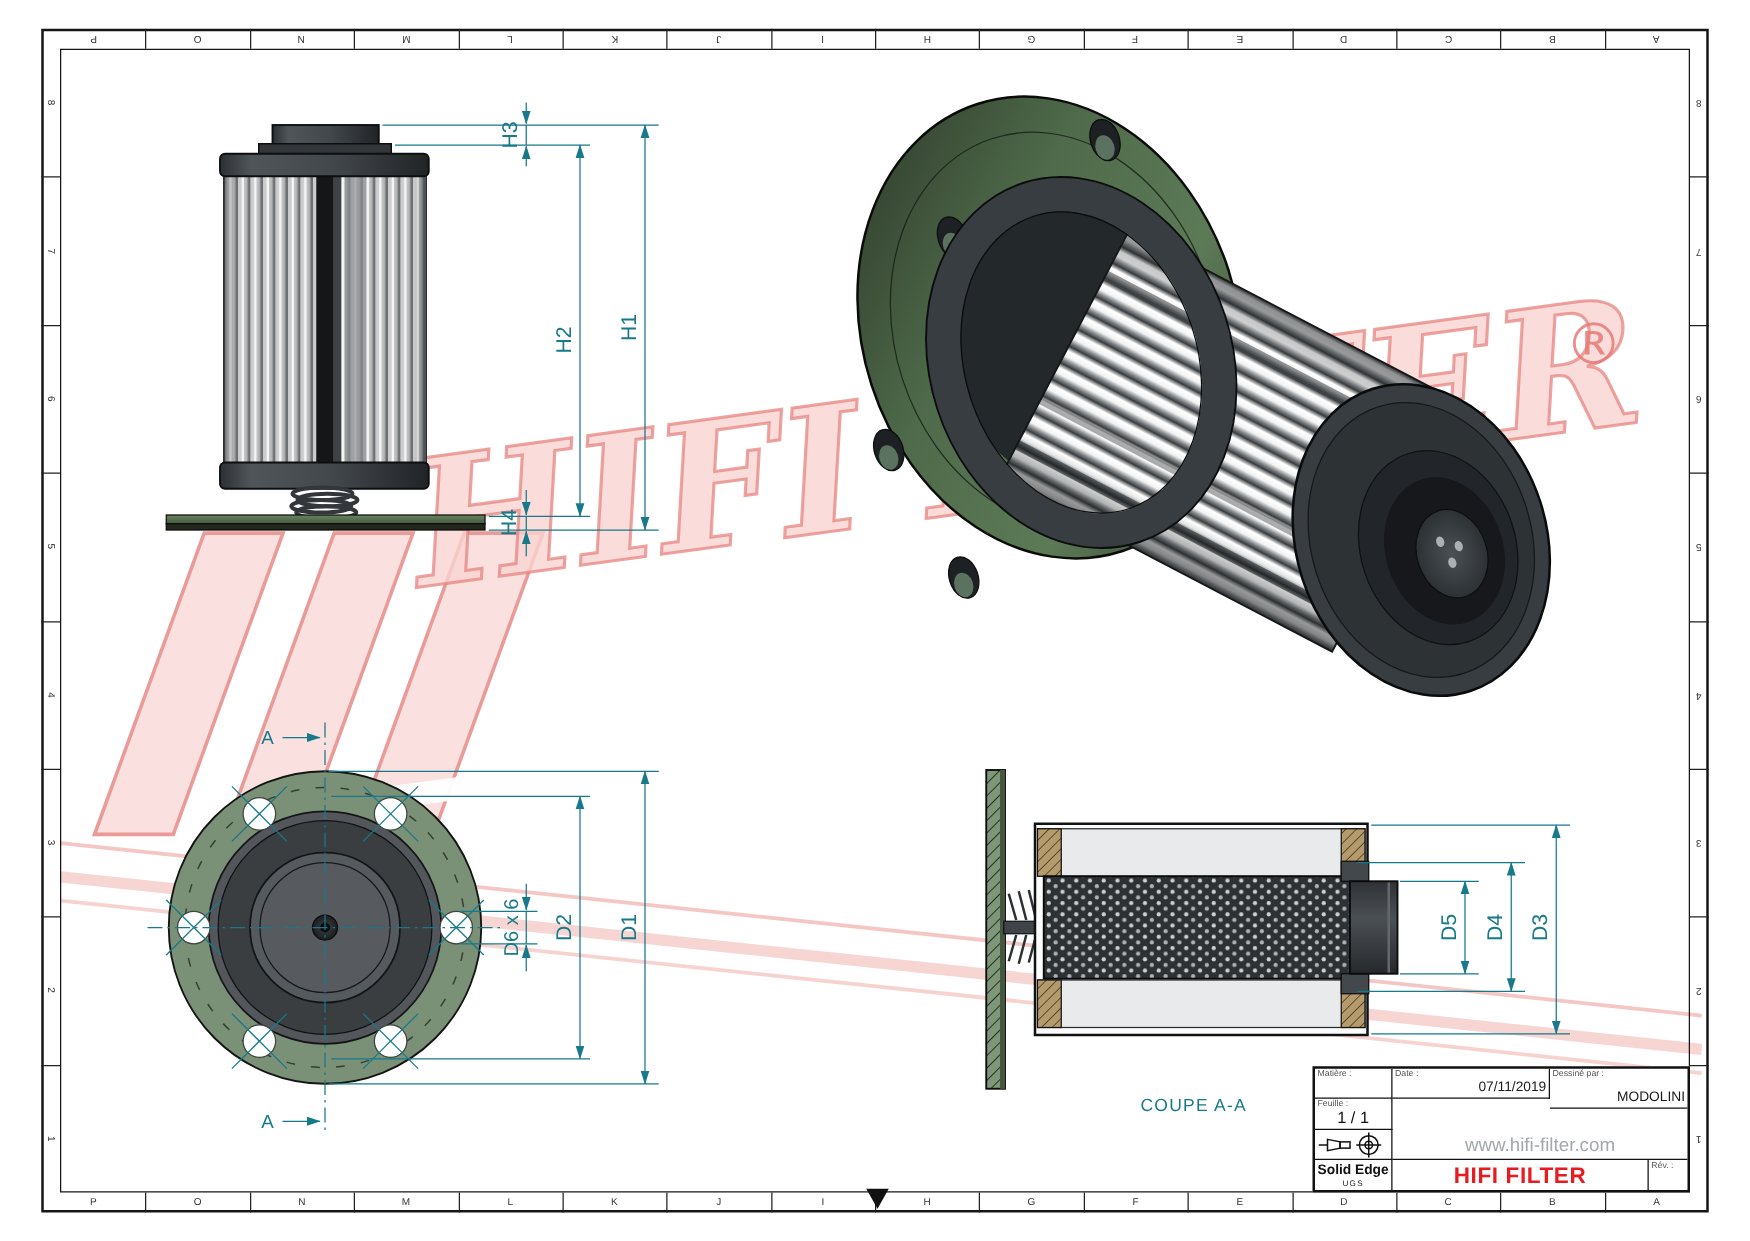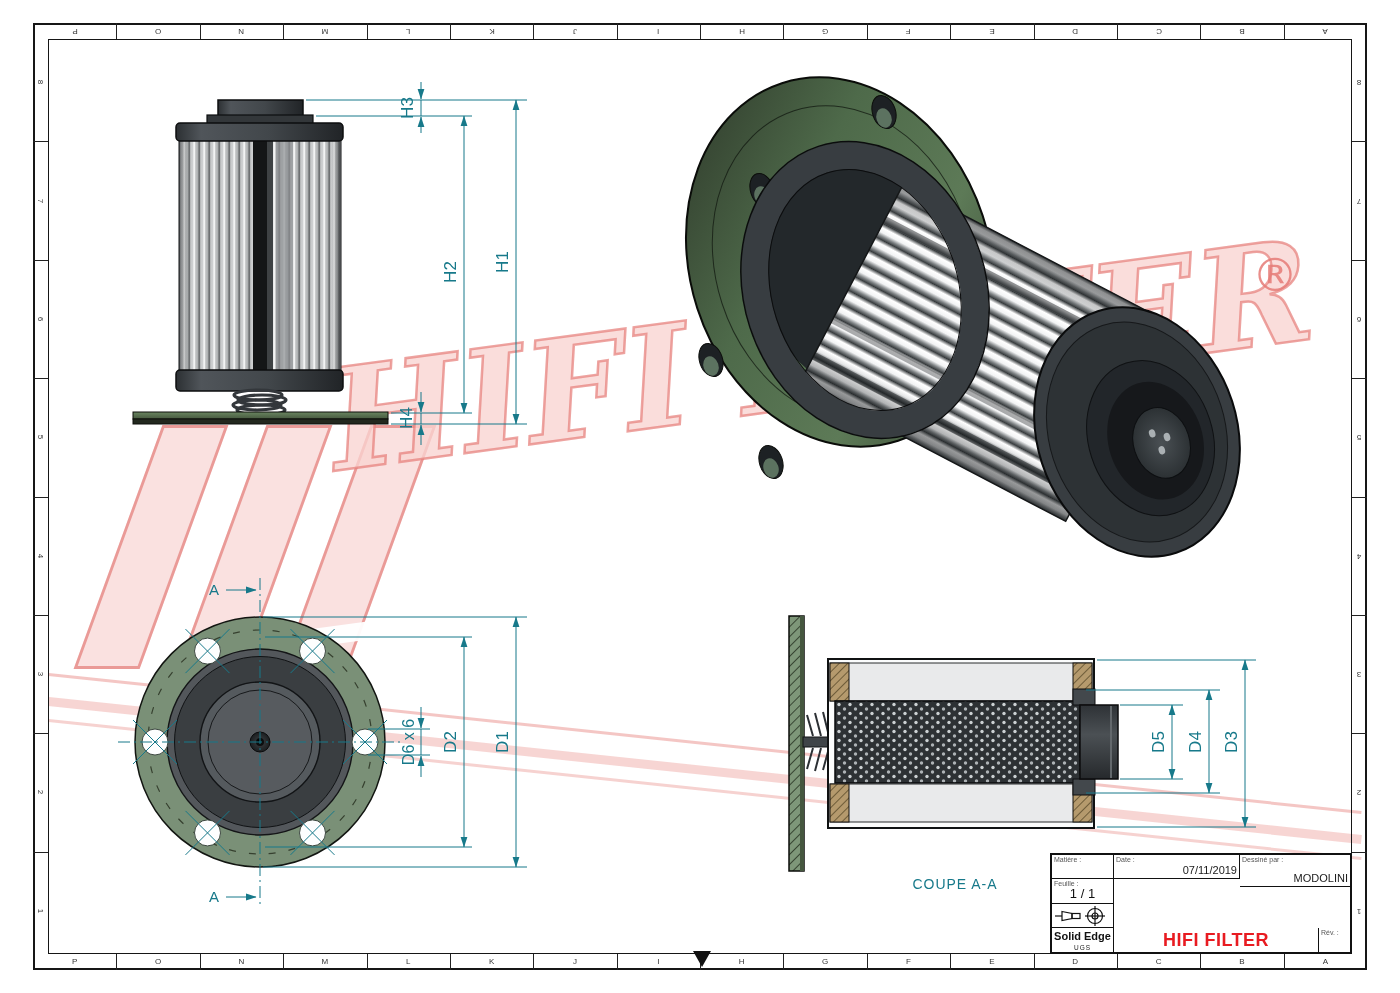--- a/index.html
+++ b/index.html
@@ -445,20 +445,23 @@
         <line x1="3" y1="11" x2="10" y2="11"></line>
         <path d="M10,6.5 L20,8.5 L20,13.5 L10,15.5 z"></path>
         <rect x="20" y="8.5" width="8" height="5"></rect>
         <circle cx="43" cy="11" r="7.5"></circle>
           <circle cx="43" cy="11" r="3"></circle>
         <line x1="33" y1="11" x2="53" y2="11"></line>
           <line x1="43" y1="1" x2="43" y2="21"></line>
       </g>
     </svg>
   </div>
+  <div class="tb-cell bb" style="left:62px;top:49px;width:236px;height:24px;">
+    <span class="tb-web">www.hifi-filter.com</span>
+  </div>
   <div class="tb-cell br" style="left:0;top:73px;width:62px;height:24px;">
     <span class="tb-cad">Solid Edge</span>
     <span class="tb-cadv">UGS</span>
   </div>
   <div class="tb-cell br" style="left:62px;top:73px;width:205px;height:24px;">
     <span class="tb-company">HIFI FILTER</span>
   </div>
   <div class="tb-cell" style="left:267px;top:73px;width:31px;height:24px;">
     <span class="tb-label">Rév. :</span>
   </div>

